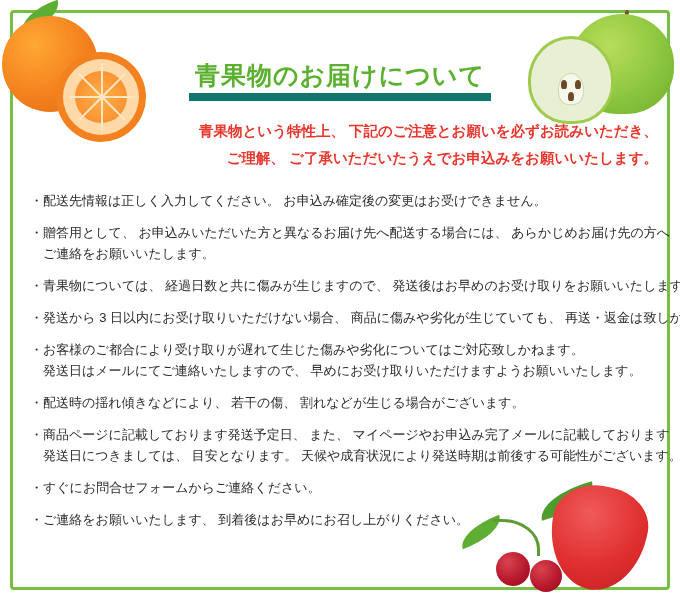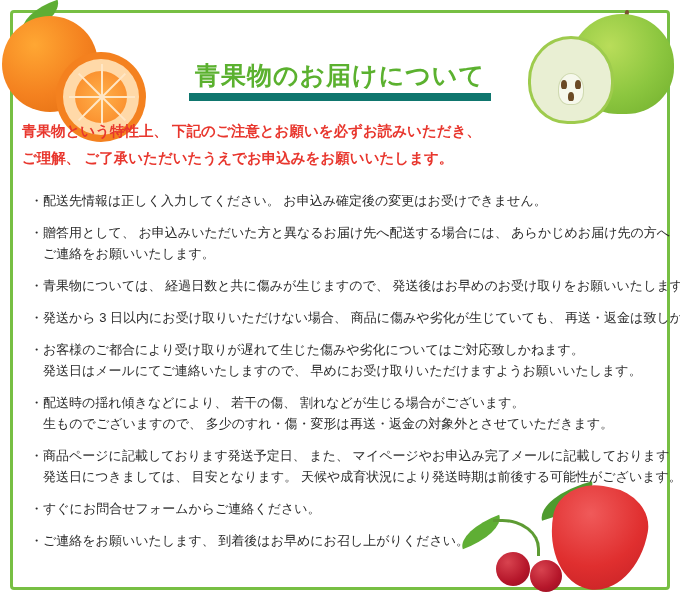--- a/index.html
+++ b/index.html
@@ -54,21 +54,21 @@
     font-size: 25px;
     font-weight: bold;
     color: #5bb12f;
     letter-spacing: 1px;
     border-bottom: 8px solid #0f766e;
     padding: 0 6px 2px 6px;
     line-height: 1.25;
   }
   .lead {
     margin-top: 46px;
-    text-align: left;
+    text-align: right;
     color: #e8362d;
     font-size: 14.5px;
     font-weight: bold;
     line-height: 1.85;
   }
   .lead div { white-space: nowrap; }
 
   .notes {
     margin-top: 18px;
     padding: 0 6px 0 8px;
@@ -294,21 +294,20 @@
         <div class="note-body">
           <div>お客様のご都合により受け取りが遅れて生じた傷みや劣化についてはご対応致しかねます。</div>
           <div>発送日はメールにてご連絡いたしますので、 早めにお受け取りいただけますようお願いいたします。</div>
         </div>
       </div>
 
       <div class="note">
         <span class="bullet">・</span>
         <div class="note-body">
           <div>配送時の揺れ傾きなどにより、 若干の傷、 割れなどが生じる場合がございます。</div>
-          <div>生ものでございますので、 多少のすれ・傷・変形は再送・返金の対象外とさせていただきます。</div>
         </div>
       </div>
 
       <div class="note">
         <span class="bullet">・</span>
         <div class="note-body">
           <div>商品ページに記載しております発送予定日、 また、 マイページやお申込み完了メールに記載しております</div>
           <div>発送日につきましては、 目安となります。 天候や成育状況により発送時期は前後する可能性がございます。</div>
         </div>
       </div>

